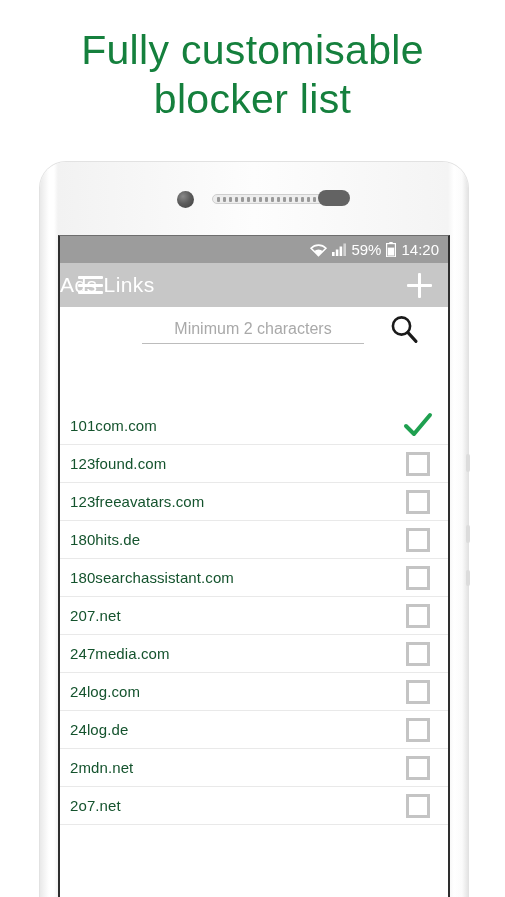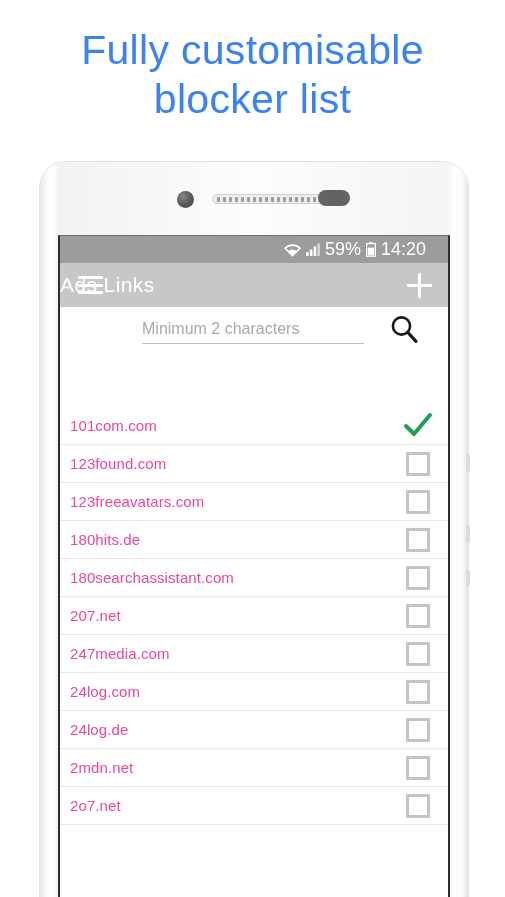--- a/index.html
+++ b/index.html
@@ -9,21 +9,21 @@
     font-family: "Liberation Sans", sans-serif;
     overflow: hidden;
   }
   .page { position: relative; width: 505px; height: 897px; background: #fff; }
 
   
   .headline {
     position: absolute;
     top: 26px; left: 0; width: 505px;
     text-align: center;
-    color: #3b82f6;
+    color: #15803d;
     font-size: 41px;
     line-height: 49px;
     font-weight: 400;
     letter-spacing: 0.3px;
   }
   .headline .l2 { display: block; text-align: center; }
 
   
   .phone {
     position: absolute;
@@ -80,23 +80,23 @@
     border-right: 2px solid #2e2e2e;
     border-top: 1px solid #6e6e6e;
     overflow: hidden;
   }
 
   
   .statusbar {
     height: 27px;
     background: #9c9c9c;
     display: flex; align-items: center; justify-content: flex-end;
-    padding-right: 22px;
+    padding-right: 9px;
     color: #ffffff;
-    font-size: 18px;
+    font-size: 15px;
   }
   .statusbar .sb-item { margin-left: 5px; display: flex; align-items: center; }
   .wifi-icon svg, .signal-icon svg, .battery-icon svg { display: block; }
 
   
   .appbar {
     height: 44px;
     background: #c7c7c7;
     display: flex; align-items: center;
     position: relative;
@@ -133,20 +133,21 @@
   .search-input {
     position: absolute; left: 82px; top: 13px;
     width: 222px;
     border: none; outline: none;
     border-bottom: 1px solid #bcbcbc;
     background: transparent;
     font-family: "Liberation Sans", sans-serif;
     font-size: 16px;
     color: #000000;
     padding: 0 0 5px 0;
+    text-align: center;
   }
   .search-input::placeholder { color: #a9a9a9; }
   .search-icon {
     position: absolute; right: 28px; top: 6px;
     width: 32px; height: 32px;
     cursor: pointer;
   }
 
   .list-gap { height: 38px; background: #fff; }
 
@@ -154,21 +155,21 @@
   .list { background: #fff; }
   .row {
     position: relative;
     height: 38px;
     display: flex; align-items: center;
     border-bottom: 1px solid #e9e9e9;
     padding: 0 0 0 10px;
   }
   .row .label {
     font-size: 15px;
-    color: #ec4899;
+    color: #14532d;
     letter-spacing: 0.1px;
     text-align: center;
   }
   .row .box {
     position: absolute; right: 18px; top: 7px;
     width: 24px; height: 24px;
     border: 3px solid #c4c4c4;
     background: #fff;
   }
   .row .tick {

